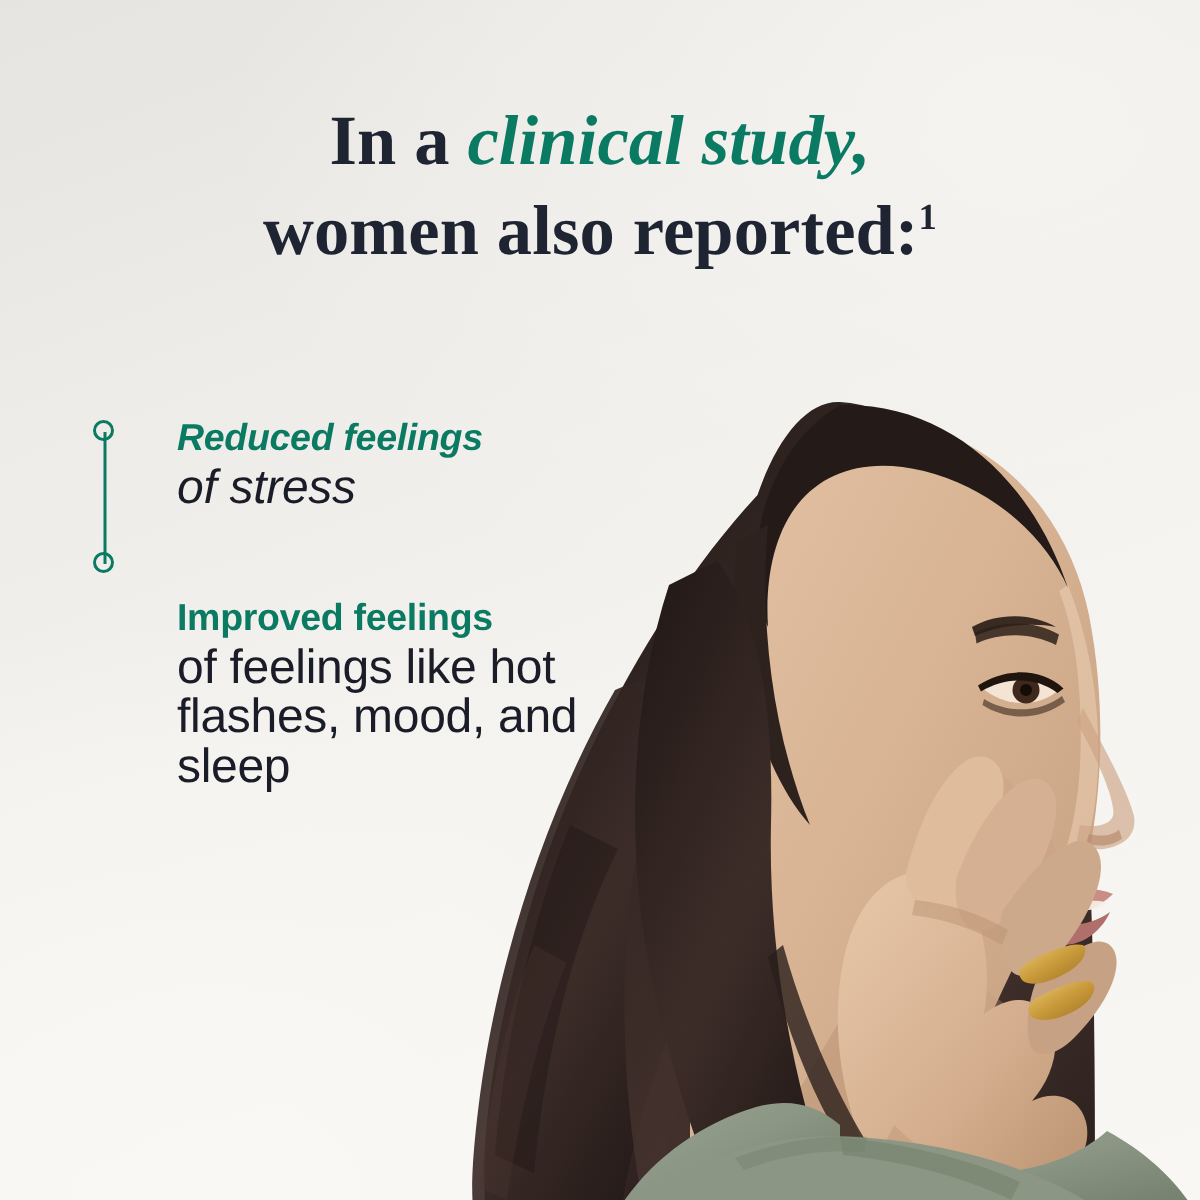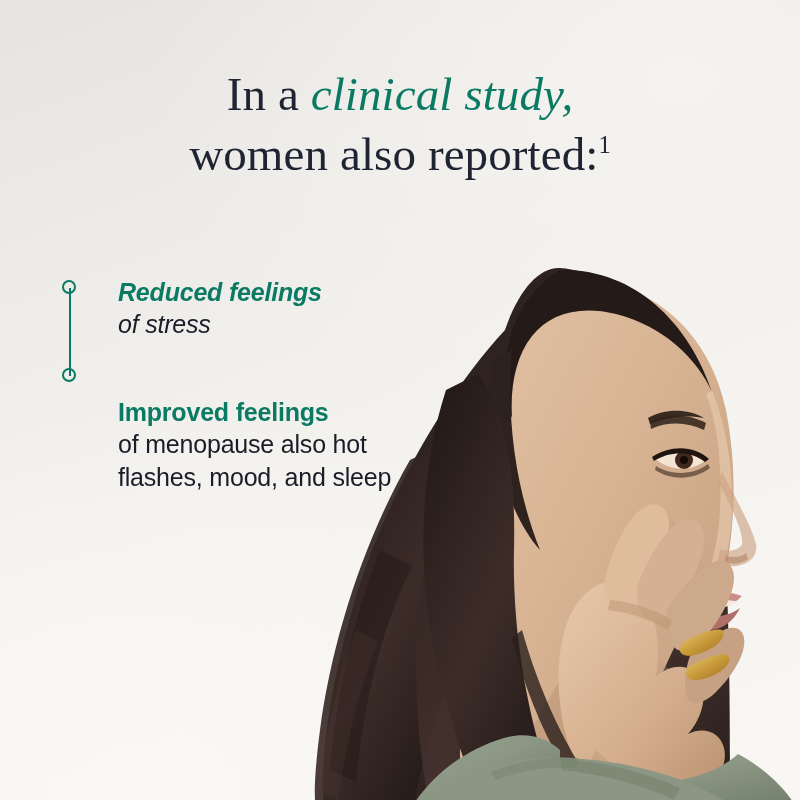--- a/index.html
+++ b/index.html
@@ -25,20 +25,21 @@
     top: 64px;
     left: 0;
     width: 800px;
     text-align: center;
     font-family: "Liberation Serif", serif;
     font-size: 47px;
     line-height: 60px;
     color: #1f2433;
     letter-spacing: 0.1px;
     white-space: nowrap;
+    font-weight: bold;
   }
   .headline .accent {
     color: #0b7a63;
     font-style: italic;
   }
   .headline sup {
     font-size: 0.52em;
     vertical-align: super;
     line-height: 0;
   }
@@ -87,21 +88,21 @@
   .bullet-item.second { top: 104px; margin-top: 24px; }
 
   .b-title {
     font-size: 25px;
     font-weight: bold;
     color: #0b7a63;
     line-height: 32px;
     letter-spacing: -0.2px;
   }
   .b-body {
-    font-size: 25px;
+    font-size: 32px;
     font-weight: normal;
     color: #1a1c28;
     line-height: 33px;
     letter-spacing: -0.2px;
   }
 
   
   .photo {
     position: absolute;
     left: 260px;
@@ -273,18 +274,18 @@
       <div class="dot bottom"></div>
     </div>
 
     <div class="bullet-item first">
       <div class="b-title">Reduced feelings</div>
       <div class="b-body">of stress</div>
     </div>
 
     <div class="bullet-item second">
       <div class="b-title">Improved feelings</div>
-      <div class="b-body">of menopause also hot flashes, mood, and sleep</div>
+      <div class="b-body">of feelings like hot flashes, mood, and sleep</div>
     </div>
 
   </div>
 
 </div>
 
 </body></html>

